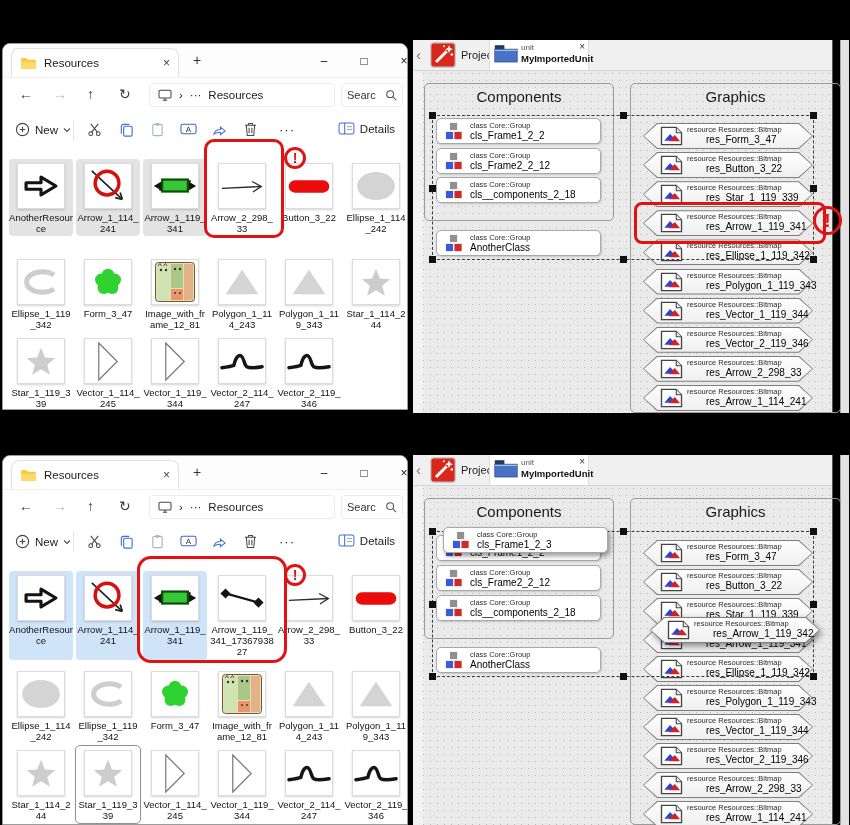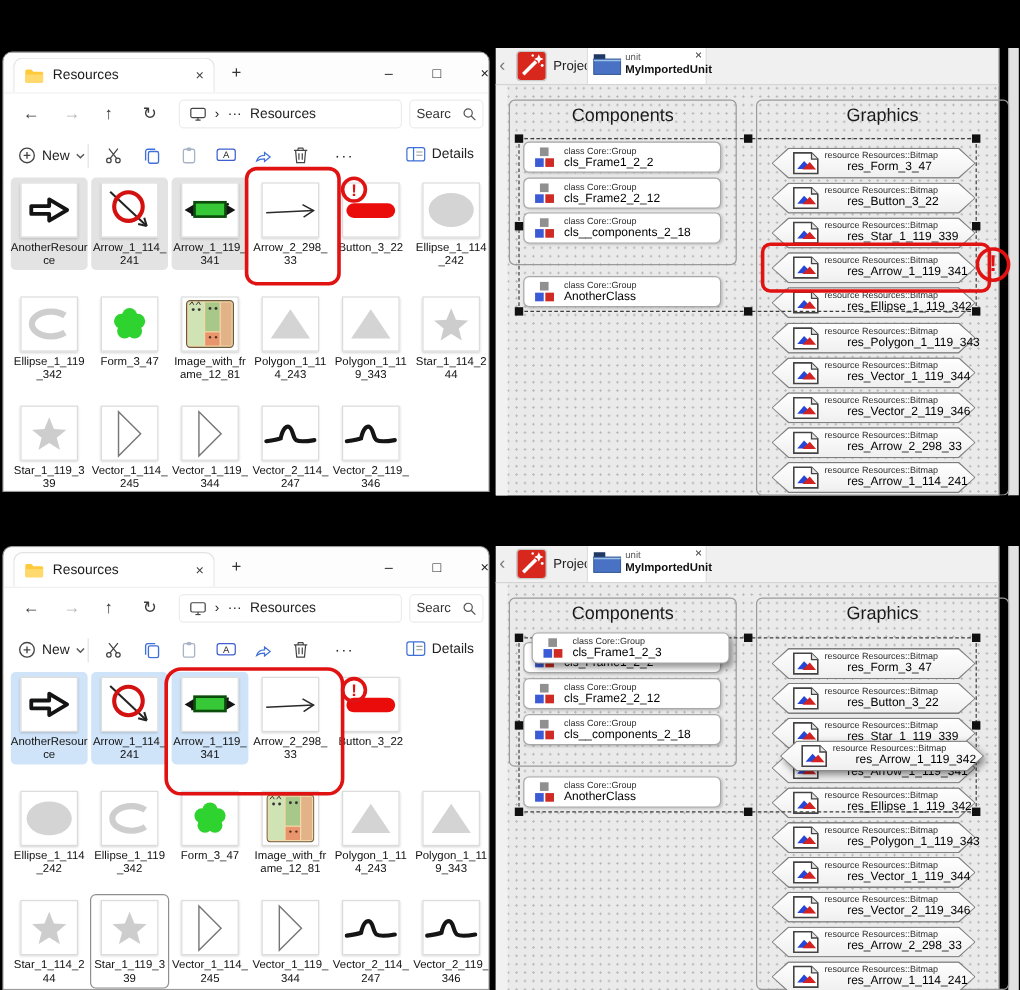--- a/index.html
+++ b/index.html
@@ -25,21 +25,21 @@
            background:#fff;border-radius:4px;display:flex;align-items:center;gap:7px;
            padding:0 8px;box-sizing:border-box;font-size:11.5px;color:#222;}
   .searchbox{position:absolute;left:338px;top:5px;width:62px;height:24px;border:1px solid #ececec;
            background:#fff;border-radius:4px;display:flex;align-items:center;justify-content:space-between;
            padding:0 5px;box-sizing:border-box;font-size:11px;color:#333;}
   .toolbar{height:35px;position:relative;border-bottom:1px solid #e6e6e6;background:#fff;}
   .tbtn{position:absolute;top:9px;display:flex;align-items:center;gap:5px;font-size:11.5px;color:#222;}
   .tsep{position:absolute;left:70px;top:7px;height:20px;width:1px;background:#e3e3e3;}
   .filegrid{position:absolute;left:0;top:103px;right:0;bottom:0;background:#fff;}
   .frow{position:absolute;left:6px;display:flex;gap:3px;}
-  .frow1{top:1px;justify-content:flex-end;} .frow2{top:96px;} .frow3{top:187px;}
+  .frow1{top:12px;justify-content:flex-end;} .frow2{top:108px;} .frow3{top:187px;}
   .tile{width:64px;display:flex;flex-direction:column;align-items:center;padding:4px 0 2px;border-radius:4px;box-sizing:border-box;}
   .tile.selected{background:#e3e3e3;}
   #explorer-bl .tile.selected{background:#cfe4f9;}
   .tile.focused{outline:1px solid #8f8f8f;}
   .iconcard{width:46px;height:44px;background:#fff;border:1px solid #dcdcdc;
             box-shadow:0 1px 2px rgba(0,0,0,.18);display:flex;align-items:center;justify-content:center;}
   .tile .label{margin-top:3px;font-size:9.5px;line-height:1.18;text-align:center;word-break:break-all;color:#111;width:64px;}
 
   
   .ide{background:transparent;}
@@ -518,20 +518,30 @@
               <path d="M2 13 L13 6.5 L13 19.5 Z" fill="#141414"></path>
               <path d="M48 13 L37 6.5 L37 19.5 Z" fill="#141414"></path>
               <line x1="8" y1="17.5" x2="42" y2="7.5" stroke="#141414" stroke-width="2.2"></line>
               <rect x="11" y="6" width="28" height="13" fill="#37c837" stroke="#0c4d0c" stroke-width="2.4"></rect>
             </svg>
           </div>
           <div class="label">Arrow_1_119_341</div>
         </div>
         <div class="tile">
           <div class="iconcard">
+            <svg width="46" height="22" viewBox="0 0 50 24">
+              <line x1="7" y1="7" x2="43" y2="17" stroke="#141414" stroke-width="2.4"></line>
+              <path d="M7 1.5 L12.5 7 L7 12.5 L1.5 7 Z" fill="#141414"></path>
+              <path d="M43 11.5 L48.5 17 L43 22.5 L37.5 17 Z" fill="#141414"></path>
+            </svg>
+          </div>
+          <div class="label">Arrow_1_119_341_1736793827</div>
+        </div>
+        <div class="tile">
+          <div class="iconcard">
             <svg width="44" height="17" viewBox="0 0 48 18">
               <line x1="2" y1="11" x2="45" y2="9" stroke="#2a2a2a" stroke-width="1.4"></line>
               <path d="M35 3.5 L45 9 L36 15" fill="none" stroke="#2a2a2a" stroke-width="1.4"></path>
             </svg>
           </div>
           <div class="label">Arrow_2_298_33</div>
         </div>
         <div class="tile">
           <div class="iconcard">
             <svg width="44" height="17" viewBox="0 0 46 18">

